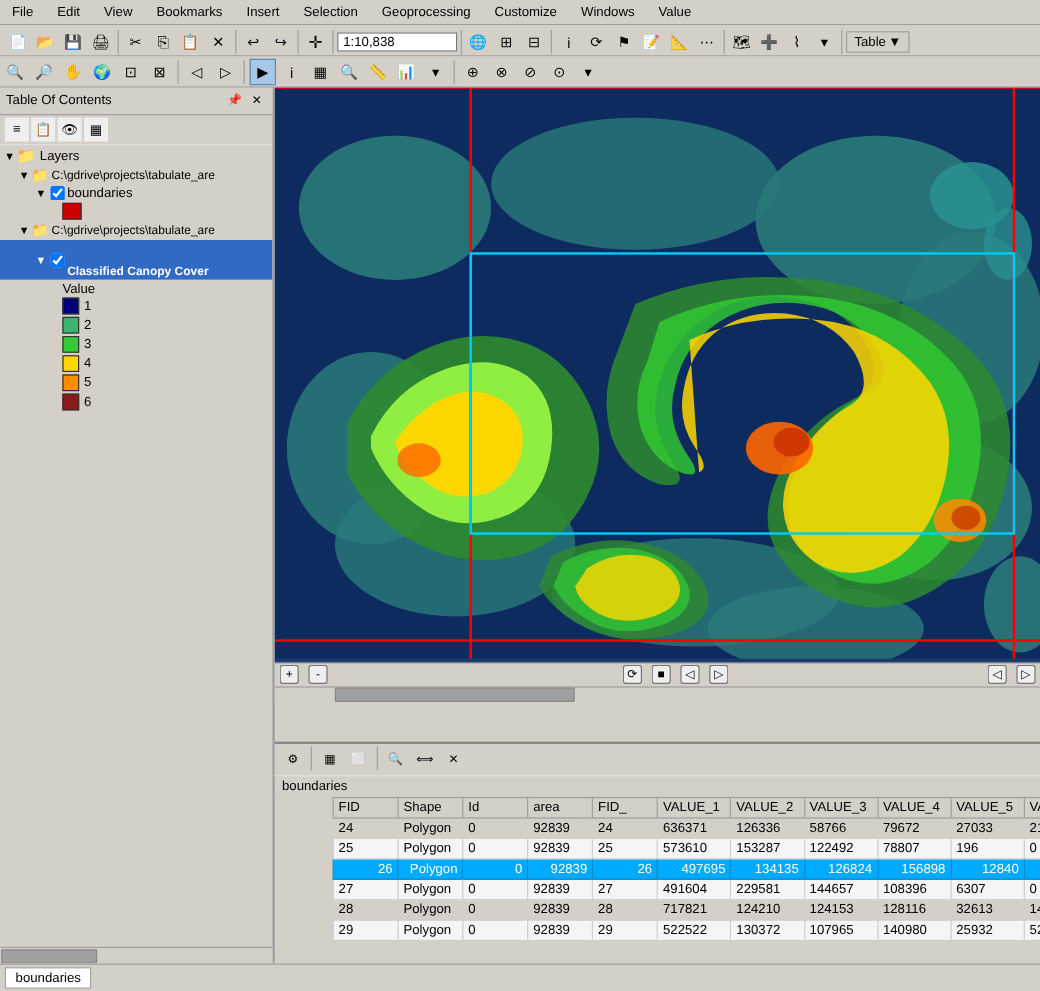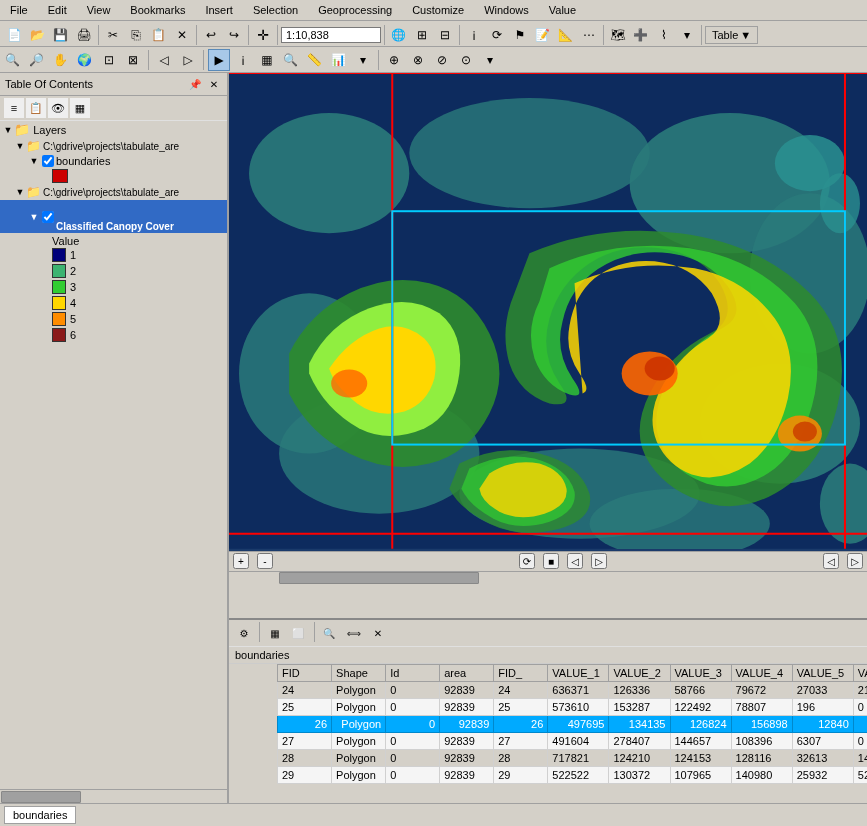--- a/index.html
+++ b/index.html
@@ -376,21 +376,21 @@
                   <td>12840</td>
                   <td>0</td>
                 </tr>
                 <tr>
                   <td>27</td>
                   <td>Polygon</td>
                   <td>0</td>
                   <td>92839</td>
                   <td>27</td>
                   <td>491604</td>
-                  <td>278407</td>
+                  <td>229581</td>
                   <td>144657</td>
                   <td>108396</td>
                   <td>6307</td>
                   <td>0</td>
                 </tr>
                 <tr>
                   <td>28</td>
                   <td>Polygon</td>
                   <td>0</td>
                   <td>92839</td>

